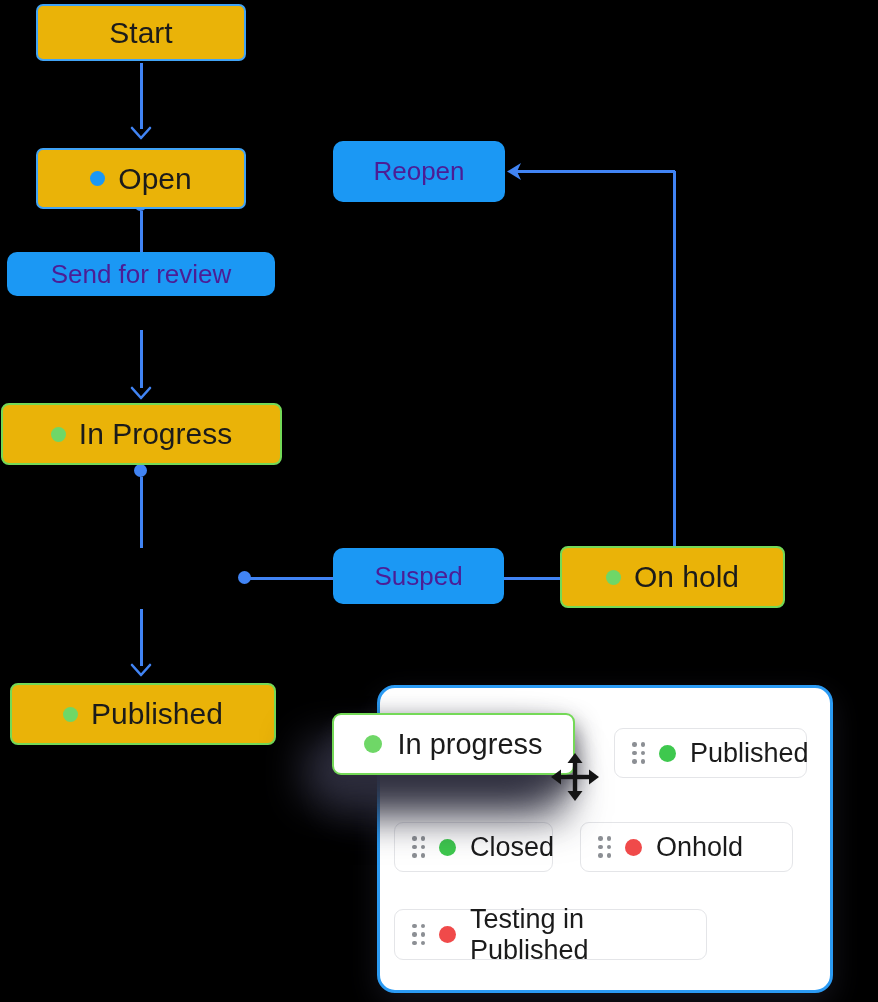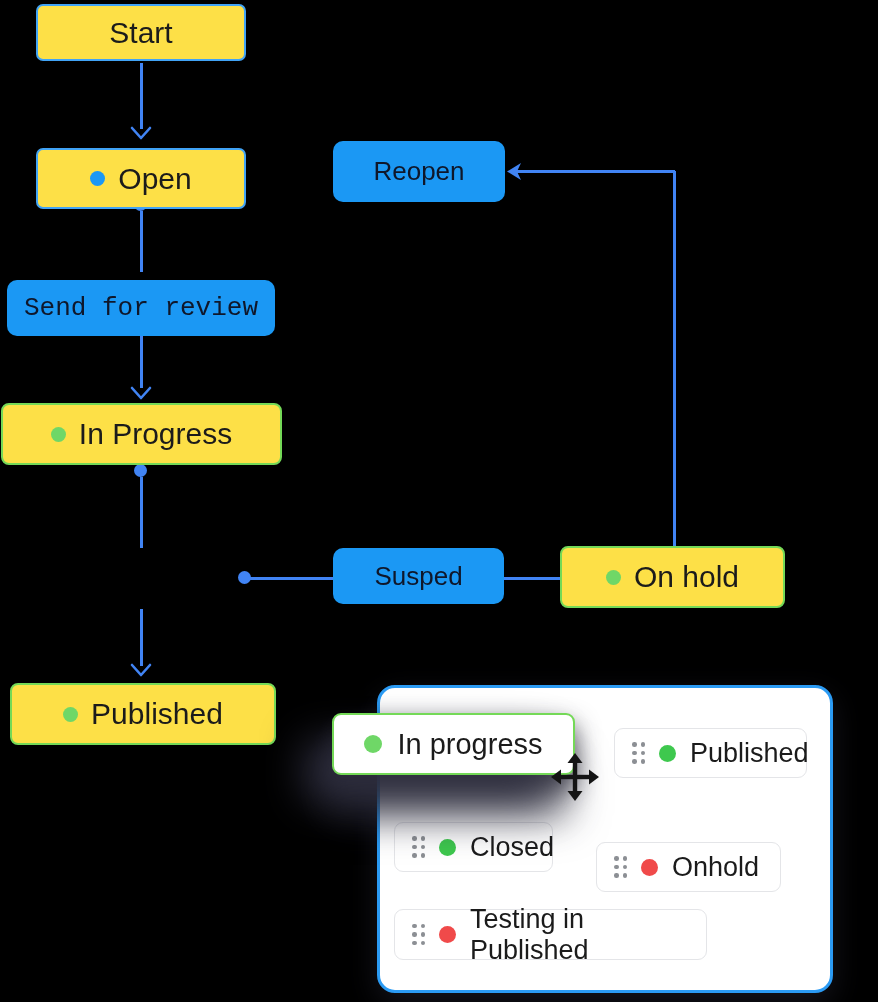--- a/index.html
+++ b/index.html
@@ -20,24 +20,24 @@
   html,body{background:var(--background);}
   #stage{
     position:relative;width:878px;height:1002px;background:var(--background);
     overflow:hidden;font-family:"Liberation Sans",sans-serif;
   }
   
   .node{
     position:absolute;display:flex;align-items:center;justify-content:center;gap:13px;
     border-radius:8px;
   }
-  .node.state{background:#fde047;color:var(--text-dark);font-size:30px;}
+  .node.state{background:#eab308;color:var(--text-dark);font-size:30px;}
   .node.state.blue{border:2px solid var(--blue-border);border-radius:7px;}
   .node.state.green{border:2px solid var(--green-border);}
-  .node.action{background:var(--blue-fill);color:#0f172a;font-size:26px;border-radius:10px;}
+  .node.action{background:var(--blue-fill);color:#4c1d95;font-size:26px;border-radius:10px;}
   .sdot{width:15px;height:15px;border-radius:50%;flex:0 0 auto;}
   .dot-blue{background:var(--blue-fill);}
   .dot-green{background:var(--green-dot);}
   .dot-light-green{background:var(--light-green-dot);}
   .dot-red{background:var(--red-dot);}
   
   .line{position:absolute;background:var(--line-blue);}
   .port{position:absolute;width:13px;height:13px;border-radius:50%;background:var(--line-blue);}
   .ah{position:absolute;line-height:0;}
   
@@ -111,21 +111,21 @@
 
   <div class="node state blue" style="left:36px;top:4px;width:210px;height:57px;">
     <span>Start</span>
   </div>
 
   <div class="node state blue" style="left:36px;top:148px;width:210px;height:61px;">
     <span class="sdot dot-blue"></span>
     <span>Open</span>
   </div>
 
-  <div class="node action" style="left:7px;top:280px;width:268px;height:56px;font-family:Liberation Mono, monospace;">
+  <div class="node action" style="left:7px;top:252px;width:268px;height:44px;">
     <span>Send for review</span>
   </div>
 
   <div class="node state green" style="left:1px;top:403px;width:281px;height:62px;">
     <span class="sdot dot-light-green"></span>
     <span>In Progress</span>
   </div>
 
 
   <div class="node state green" style="left:10px;top:683px;width:266px;height:62px;">
@@ -167,21 +167,21 @@
         <i></i>
         <i></i>
         <i></i>
         <i></i>
         <i></i>
       </span>
     <span class="sdot dot-green"></span>
     <span>Closed</span>
   </div>
 
-  <div class="chip" style="left:596px;top:822px;width:185px;height:50px;margin-top:20px;">
+  <div class="chip" style="left:580px;top:822px;width:213px;height:50px;">
     <span class="drag-handle">
         <i></i>
         <i></i>
         <i></i>
         <i></i>
         <i></i>
         <i></i>
       </span>
     <span class="sdot dot-red"></span>
     <span>Onhold</span>

